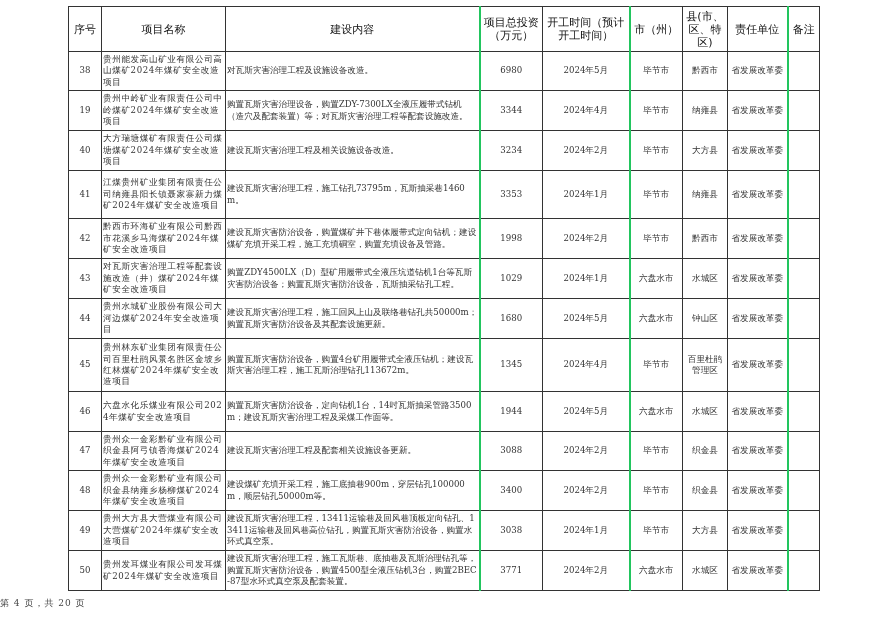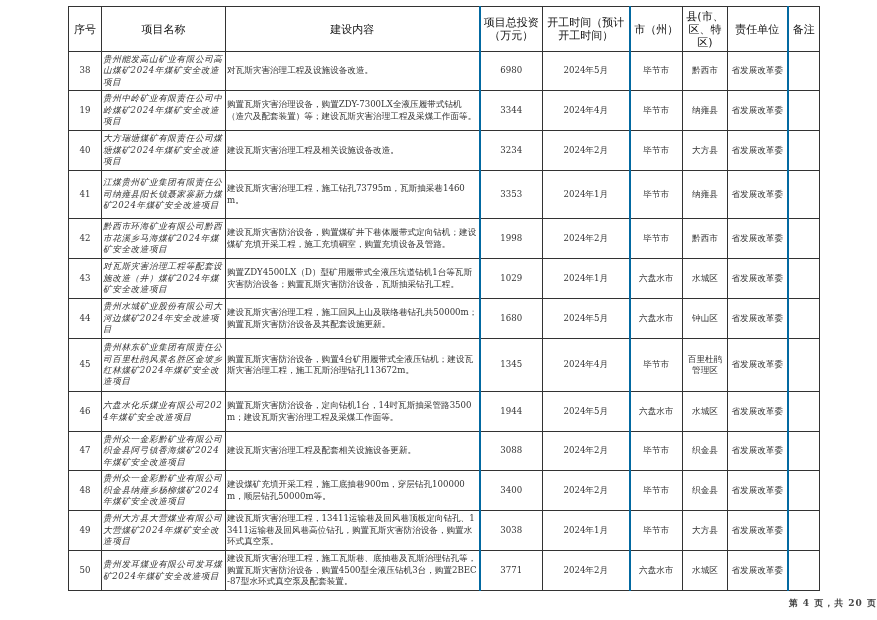--- a/index.html
+++ b/index.html
@@ -6,24 +6,24 @@
   body { width: 877px; height: 620px; position: relative; overflow: hidden;
          font-family: "DejaVu Serif", "Liberation Serif", serif; color: #222; }
   .page { position: absolute; left: 68px; top: 6px; width: 751px; }
   table { border-collapse: collapse; table-layout: fixed; width: 751px; }
   th, td { border: 1px solid #333; padding: 0 1px; font-size: 8.6px; line-height: 11.4px; overflow: hidden; }
   th { font-family: "DejaVu Sans", "Liberation Sans", sans-serif; font-weight: normal;
        font-size: 11px; line-height: 13px; text-align: center; height: 44px; color: #111; }
   td { color: #333; }
   td.c { text-align: center; }
   td.l { text-align: left; word-break: break-all; }
-  td.name { letter-spacing: 0.6px; font-style: italic; }
-  .thick-r { border-right: 2px solid #0369a1; margin-left: 21px; }
-  .footer { position: absolute; top: 597px; left: 0; width: 877px; text-align: right;
-            font-size: 9px; color: #444; letter-spacing: 1px; font-weight: bold; }
+  td.name { letter-spacing: 0.6px; }
+  .thick-r { border-right: 2px solid #22c55e; margin-left: 21px; }
+  .footer { position: absolute; top: 597px; left: 0; width: 877px; text-align: left;
+            font-size: 9px; color: #444; letter-spacing: 1px; }
 </style>
 </head>
 <body>
 
 <div class="page">
   <table>
     <colgroup>
       <col style="width:33px">
       <col style="width:124px">
       <col style="width:254px">
@@ -55,21 +55,21 @@
     <td class="c">6980</td>
     <td class="c thick-r">2024年5月</td>
     <td class="c">毕节市</td>
     <td class="c">黔西市</td>
     <td class="c thick-r">省发展改革委</td>
     <td class="c"></td>
   </tr>
         <tr style="height: 40px;">
     <td class="c">19</td>
     <td class="l name">贵州中岭矿业有限责任公司中岭煤矿2024年煤矿安全改造项目</td>
-    <td class="l thick-r">购置瓦斯灾害治理设备，购置ZDY-7300LX全液压履带式钻机（造穴及配套装置）等；建设瓦斯灾害治理工程及采煤工作面等。</td>
+    <td class="l thick-r">购置瓦斯灾害治理设备，购置ZDY-7300LX全液压履带式钻机（造穴及配套装置）等；对瓦斯灾害治理工程等配套设施改造。</td>
     <td class="c">3344</td>
     <td class="c thick-r">2024年4月</td>
     <td class="c">毕节市</td>
     <td class="c">纳雍县</td>
     <td class="c thick-r">省发展改革委</td>
     <td class="c"></td>
   </tr>
         <tr style="height: 40px;">
     <td class="c">40</td>
     <td class="l name">大方瑞塘煤矿有限责任公司煤塘煤矿2024年煤矿安全改造项目</td>

